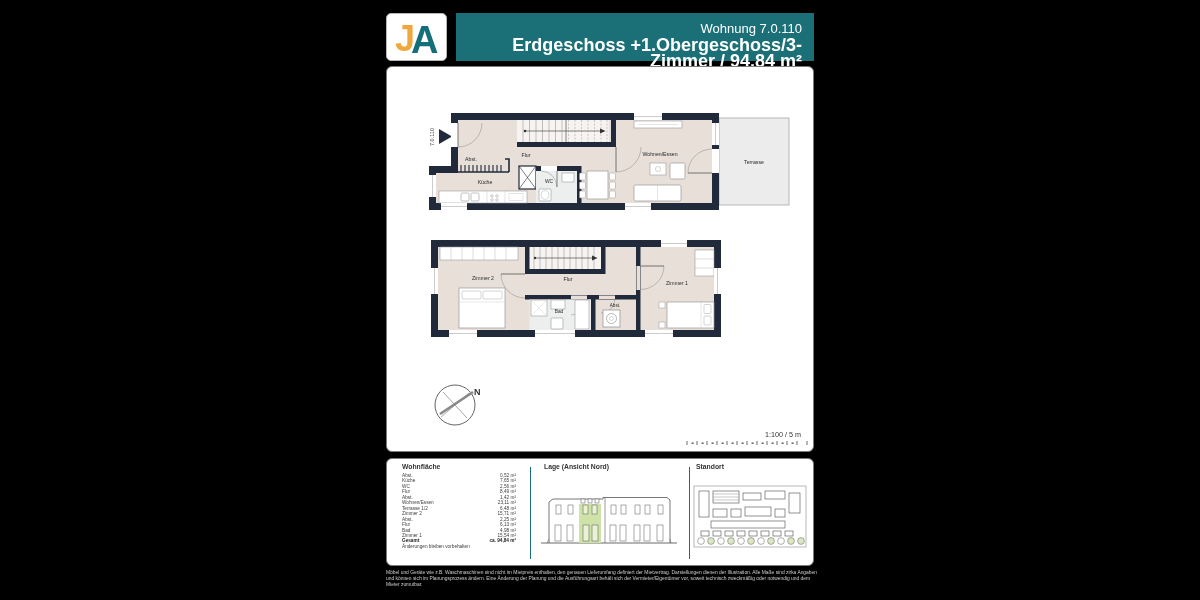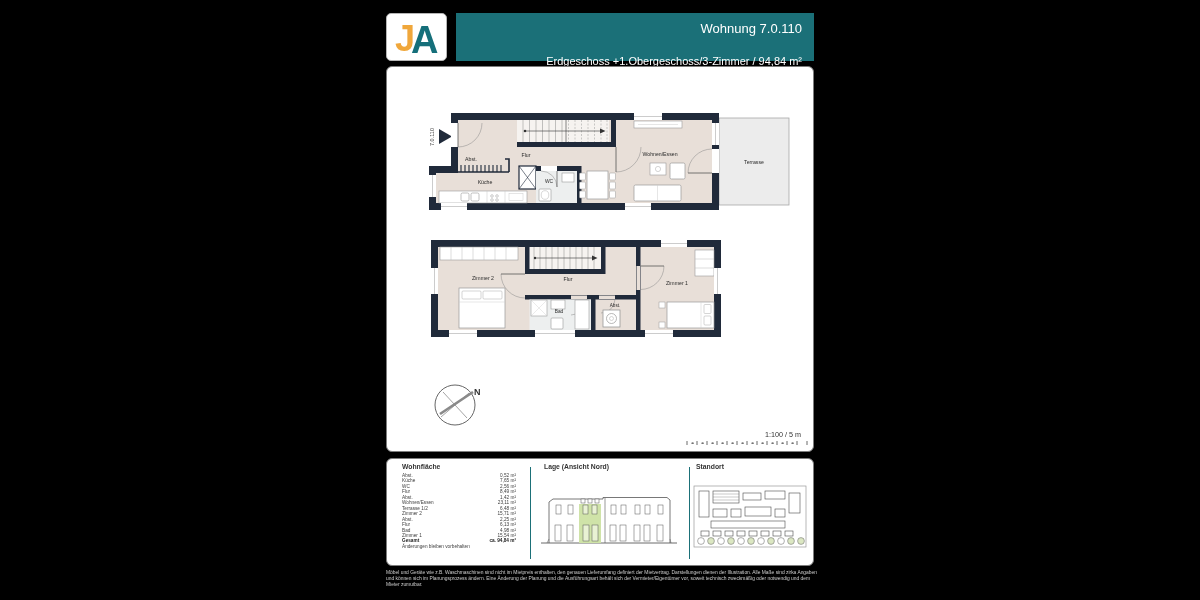--- a/index.html
+++ b/index.html
@@ -7,21 +7,21 @@
   body { font-family:"Liberation Sans", sans-serif; }
   #page { position:relative; width:1200px; height:600px; background:#000; overflow:hidden; }
 
   .logo-card { position:absolute; left:386px; top:13px; width:61px; height:48px;
     background:#fff; border:1px solid #b5b5b5; border-radius:5px; display:flex;
     align-items:center; justify-content:center; }
 
   .banner { position:absolute; left:456px; top:13px; width:358px; height:48px;
     background:#1b7078; color:#fff; text-align:right; padding:8px 12px 0 0; }
   .banner .l1 { font-size:13px; line-height:16px; font-weight:400; }
-  .banner .l2 { font-size:11px; line-height:16px; font-weight:400;margin-top:16px; }
+  .banner .l2 { font-size:18px; line-height:16px; font-weight:700; }
 
   .panel { position:absolute; background:#fff; border:1px solid #7d7d7d; border-radius:6px; }
   .plan-panel { left:386px; top:66px; width:428px; height:386px; }
   .info-panel { left:386px; top:458px; width:428px; height:108px; }
 
   .plan-svg, .fit-svg { position:absolute; left:0; top:0; }
 
   
   .sec-title { position:absolute; font-size:6.8px; font-weight:bold; color:#333; }
   .area-table { position:absolute; left:15px; top:14px; width:114px; }

